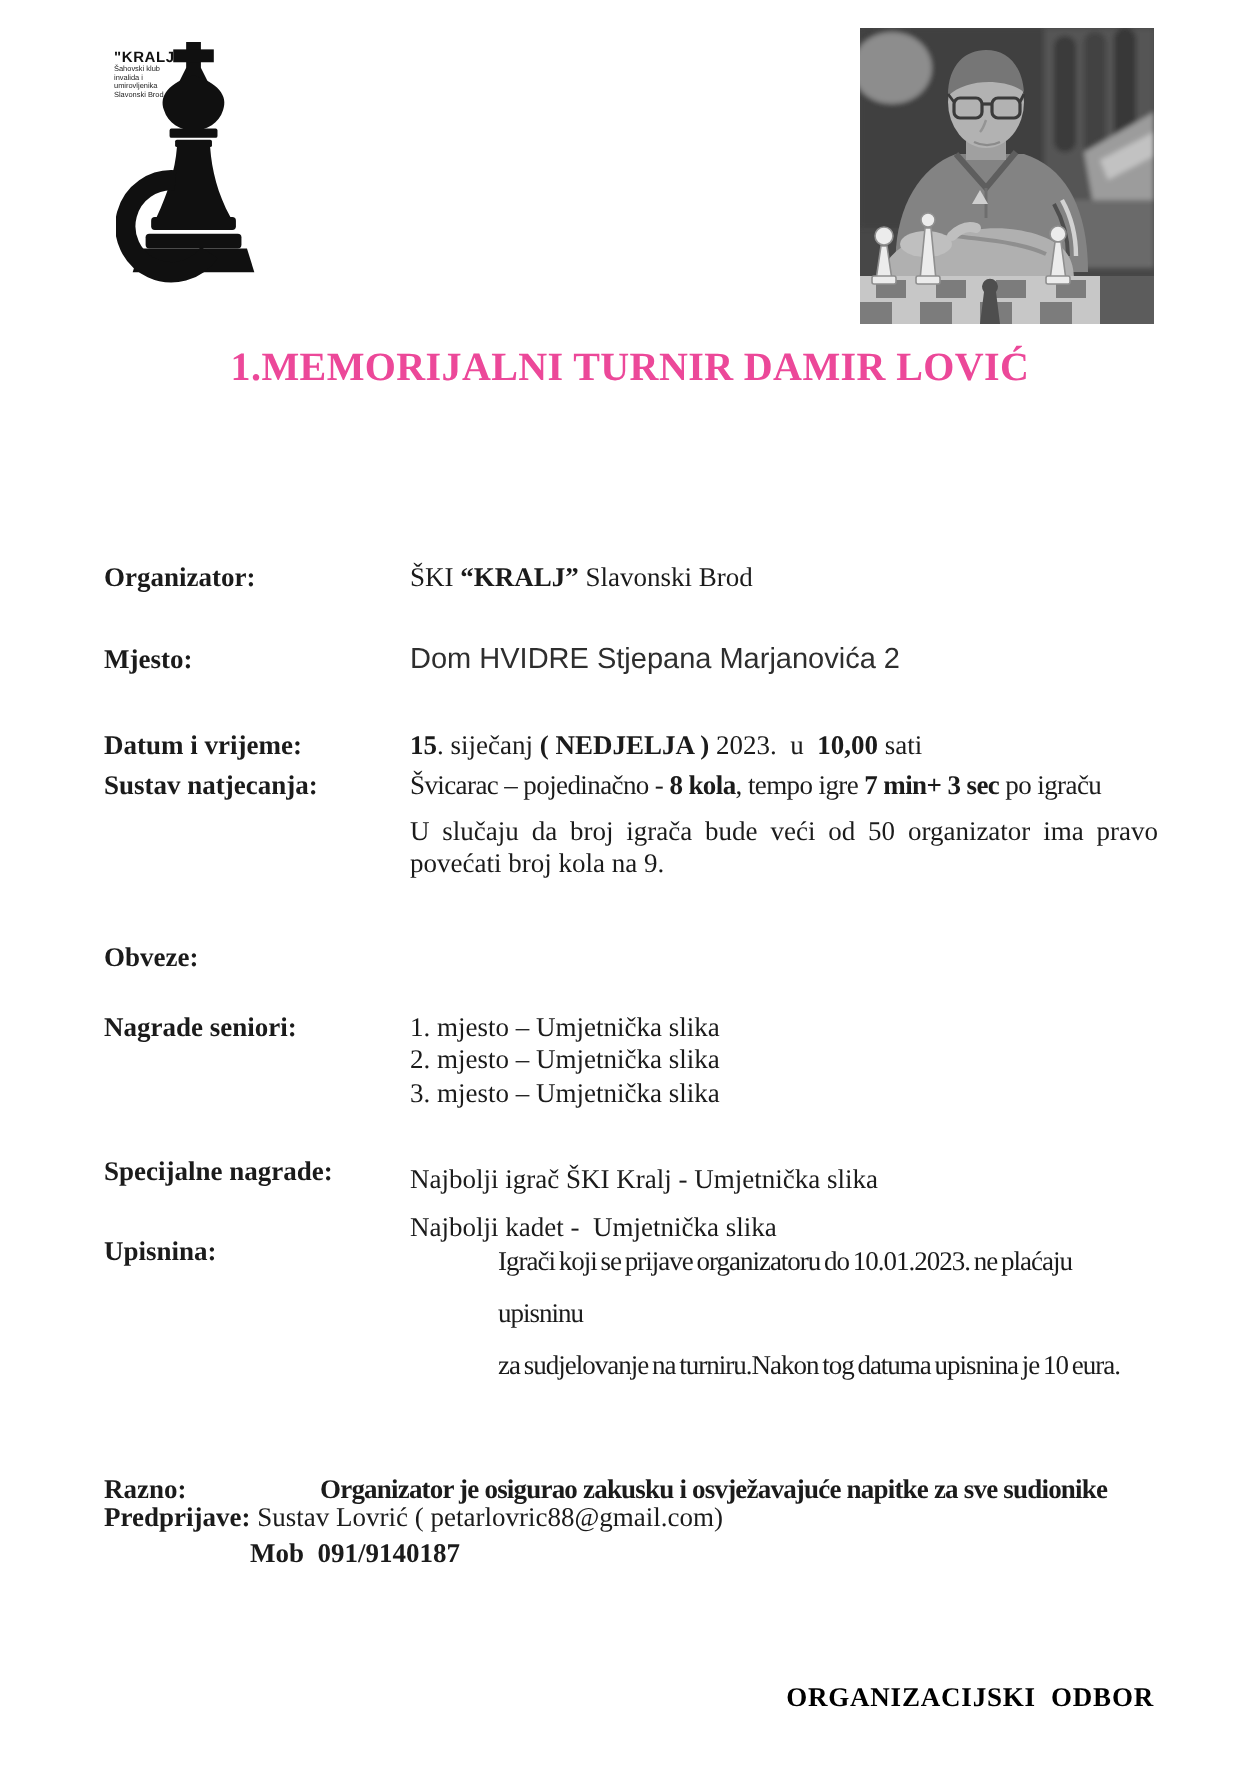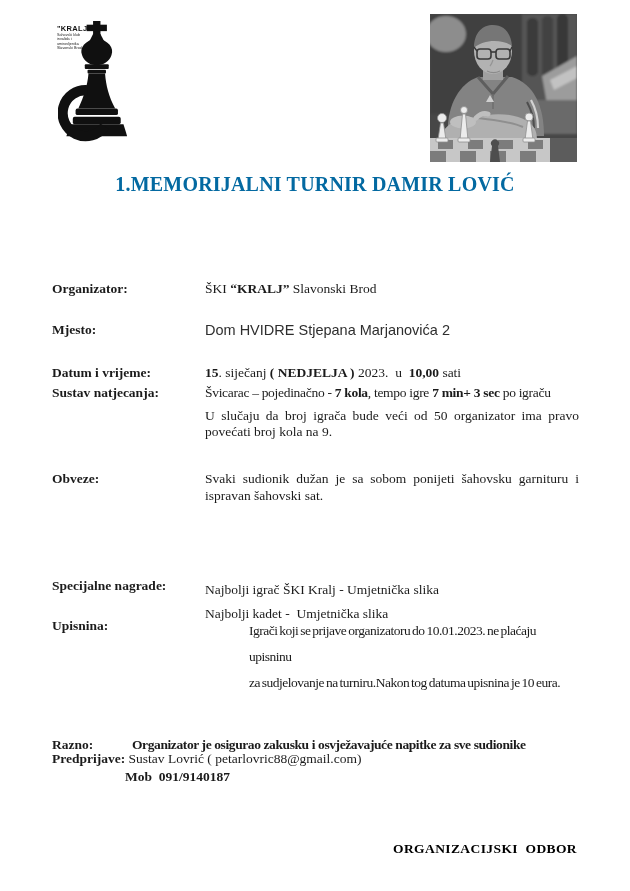--- a/index.html
+++ b/index.html
@@ -8,36 +8,36 @@
 
   
   .logo{position:absolute;left:45px;top:18px;width:130px;height:140px;}
   .logo-name{position:absolute;left:12px;top:6px;font-family:"Liberation Sans",sans-serif;
              font-weight:700;font-size:7.5px;letter-spacing:.3px;color:#111;}
   .logo-sub{position:absolute;left:12px;top:15px;font-family:"Liberation Sans",sans-serif;
             font-size:6px;line-height:1.18;color:#222;transform:scale(.62);transform-origin:left top;width:90px;}
   .logo-king{position:absolute;left:13px;top:3px;}
   .photo{position:absolute;left:430px;top:14px;width:147px;height:148px;}
   .title{position:absolute;left:0;top:173px;width:100%;margin:0;text-align:center;
-         font-size:20px;font-weight:700;letter-spacing:.2px;color:#0369a1;}
+         font-size:20px;font-weight:700;letter-spacing:.2px;color:#ec4899;}
 
   
   .row{position:absolute;left:52px;width:527px;font-size:13.5px;line-height:16.5px;}
   .lab{position:absolute;left:0;top:0;font-weight:700;white-space:nowrap;}
   .val{margin-left:153px;}
   .pre{white-space:pre-wrap;}
   .b{font-weight:700;}
   .just{text-align:justify;}
   .sans{font-family:"Liberation Sans",sans-serif;font-size:14.5px;color:#2e2e2e;}
   .tight{letter-spacing:-.3px;}
   .row-sustav .para{margin-top:6px;line-height:16.5px;}
   .row-nagrade .val div{line-height:16.3px;}
   .row-specijalne .val div{line-height:23.5px;}
   .row-upisnina .val div{line-height:26px;letter-spacing:-.5px;word-spacing:-1px;margin-left:44px;}
-  .row-razno .val{margin-left:80px;font-weight:700;letter-spacing:-.4px;}
+  .row-razno .val{margin-left:108px;font-weight:700;letter-spacing:-.4px;}
   .row-pred{line-height:15.5px;}
   .row-pred .mob{margin-left:73px;font-weight:700;margin-top:2px;}
   .footer{position:absolute;right:53px;top:841px;font-weight:700;font-size:13.5px;
           letter-spacing:.4px;white-space:pre;color:#000;}
 </style>
 </head>
 <body>
 
 <div class="page">
 
@@ -144,30 +144,37 @@
   </div>
 
   <div class="row" style="top:365px">
     <span class="lab">Datum i vrijeme:</span>
     <div class="val pre"><span class="b">15</span><span>. siječanj </span><span class="b">( NEDJELJA )</span><span> 2023.  u  </span><span class="b">10,00</span><span> sati</span></div>
   </div>
 
   <div class="row row-sustav" style="top:385px">
     <span class="lab">Sustav natjecanja:</span>
     <div class="val">
-      <div class="pre tight"><span>Švicarac – pojedinačno - </span><span class="b">7 kola</span><span>, tempo igre </span><span class="b">7 min+ 3 sec</span><span> po igraču</span></div>
+      <div class="pre tight"><span>Švicarac – pojedinačno - </span><span class="b">8 kola</span><span>, tempo igre </span><span class="b">7 min+ 3 sec</span><span> po igraču</span></div>
       <div class="para just">U slučaju da broj igrača bude veći od 50 organizator ima pravo povećati broj kola na 9.</div>
     </div>
   </div>
 
   <div class="row" style="top:471px">
     <span class="lab">Obveze:</span>
-    <div class="val just">Svaki sudionik dužan je sa sobom ponijeti šahovsku garnituru i ispravan šahovski sat.</div>
-  </div>
-
+  </div>
+
+  <div class="row row-nagrade" style="top:506px">
+    <span class="lab">Nagrade seniori:</span>
+    <div class="val">
+      <div>1. mjesto – Umjetnička slika</div>
+      <div>2. mjesto – Umjetnička slika</div>
+      <div>3. mjesto – Umjetnička slika</div>
+    </div>
+  </div>
 
   <div class="row row-specijalne" style="top:578px">
     <span class="lab">Specijalne nagrade:</span>
     <div class="val">
       <div class="pre">Najbolji igrač ŠKI Kralj - Umjetnička slika</div>
       <div class="pre">Najbolji kadet -  Umjetnička slika</div>
     </div>
   </div>
 
   <div class="row row-upisnina" style="top:618px">

